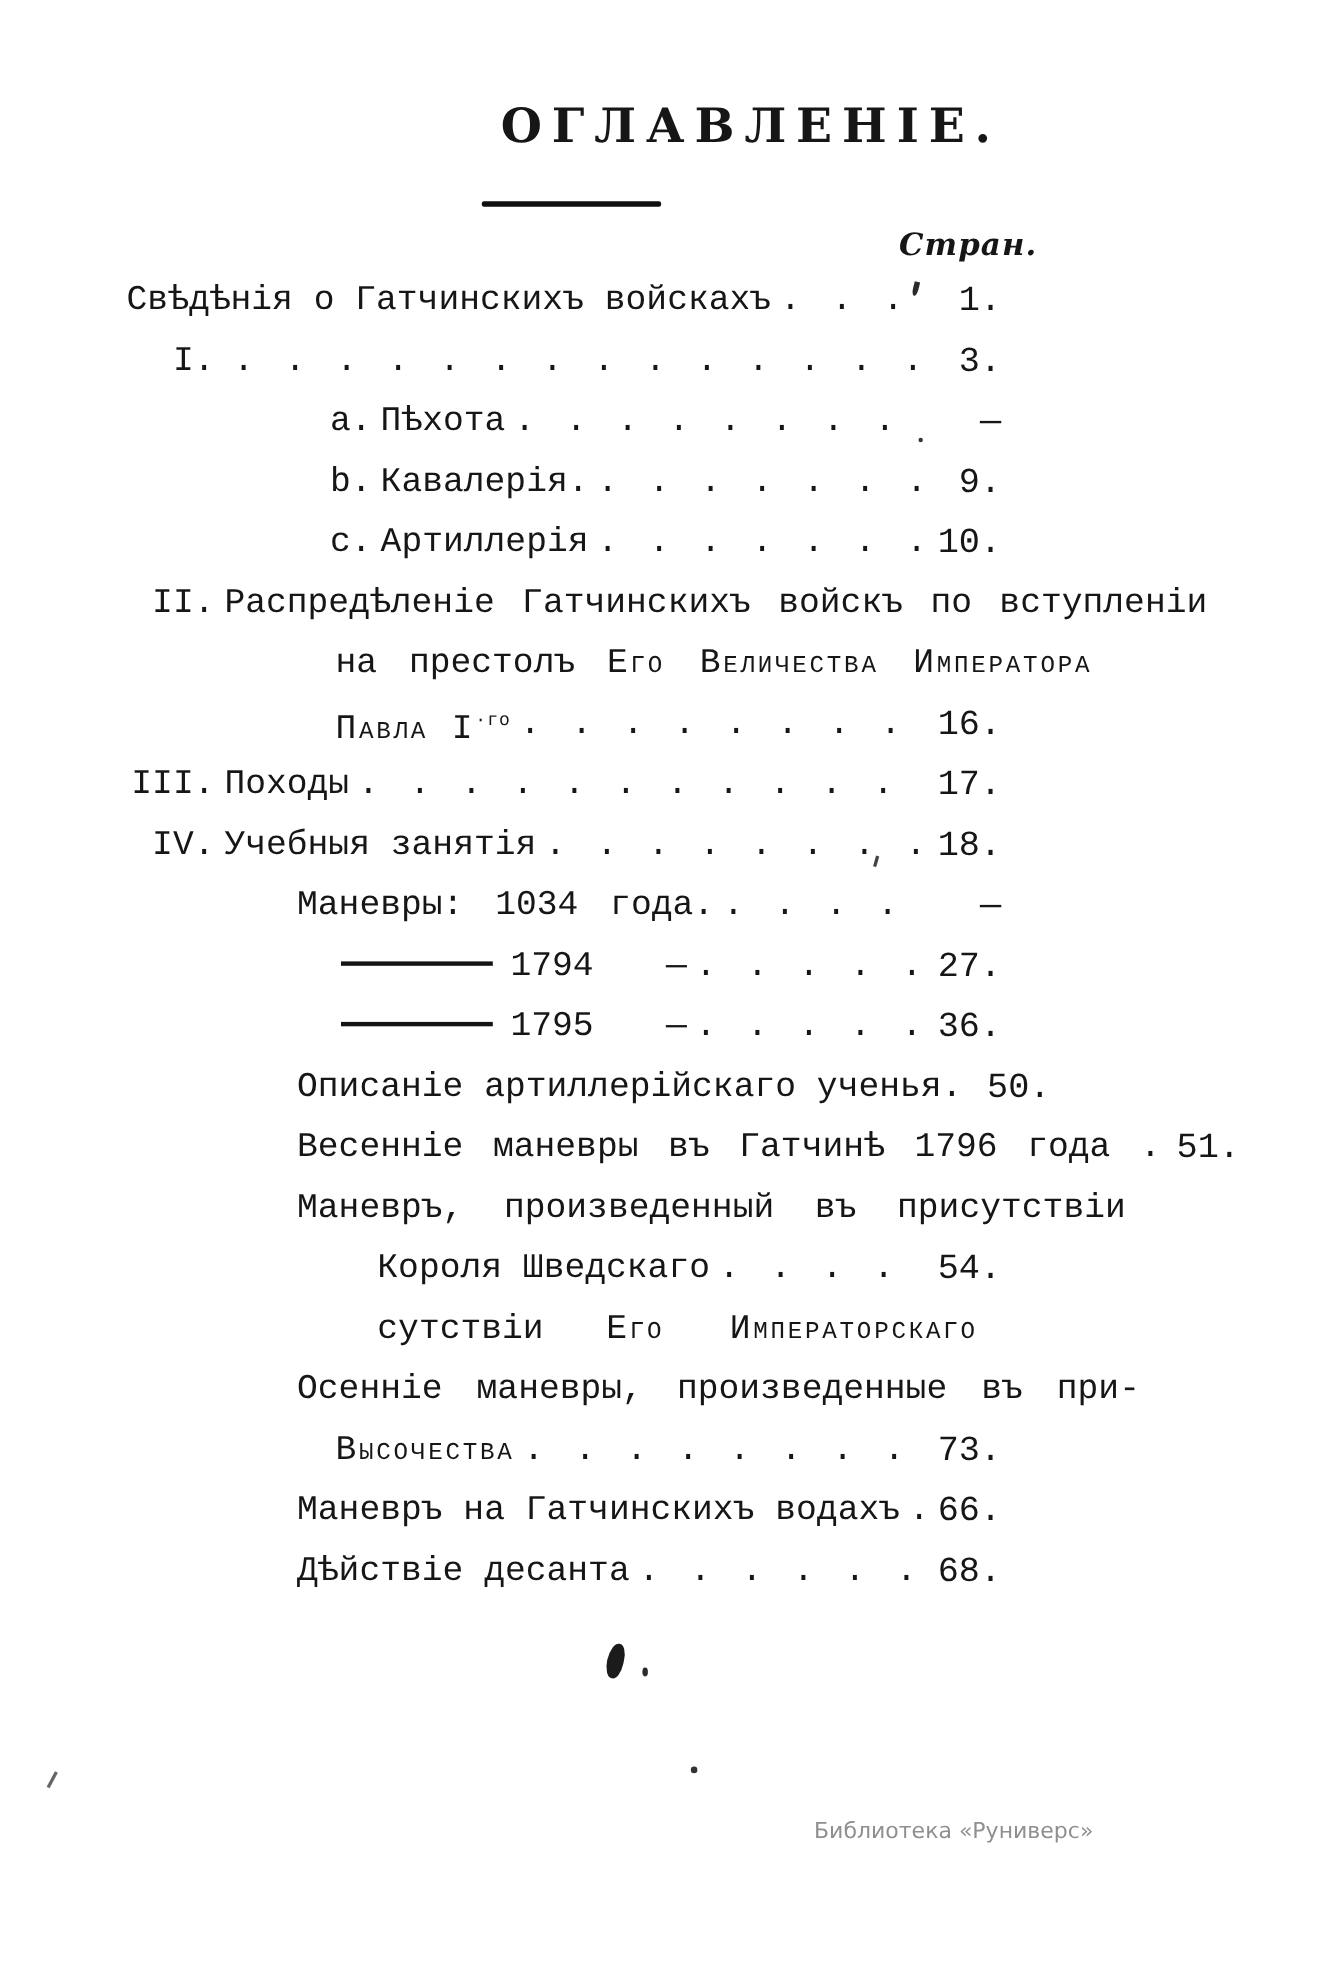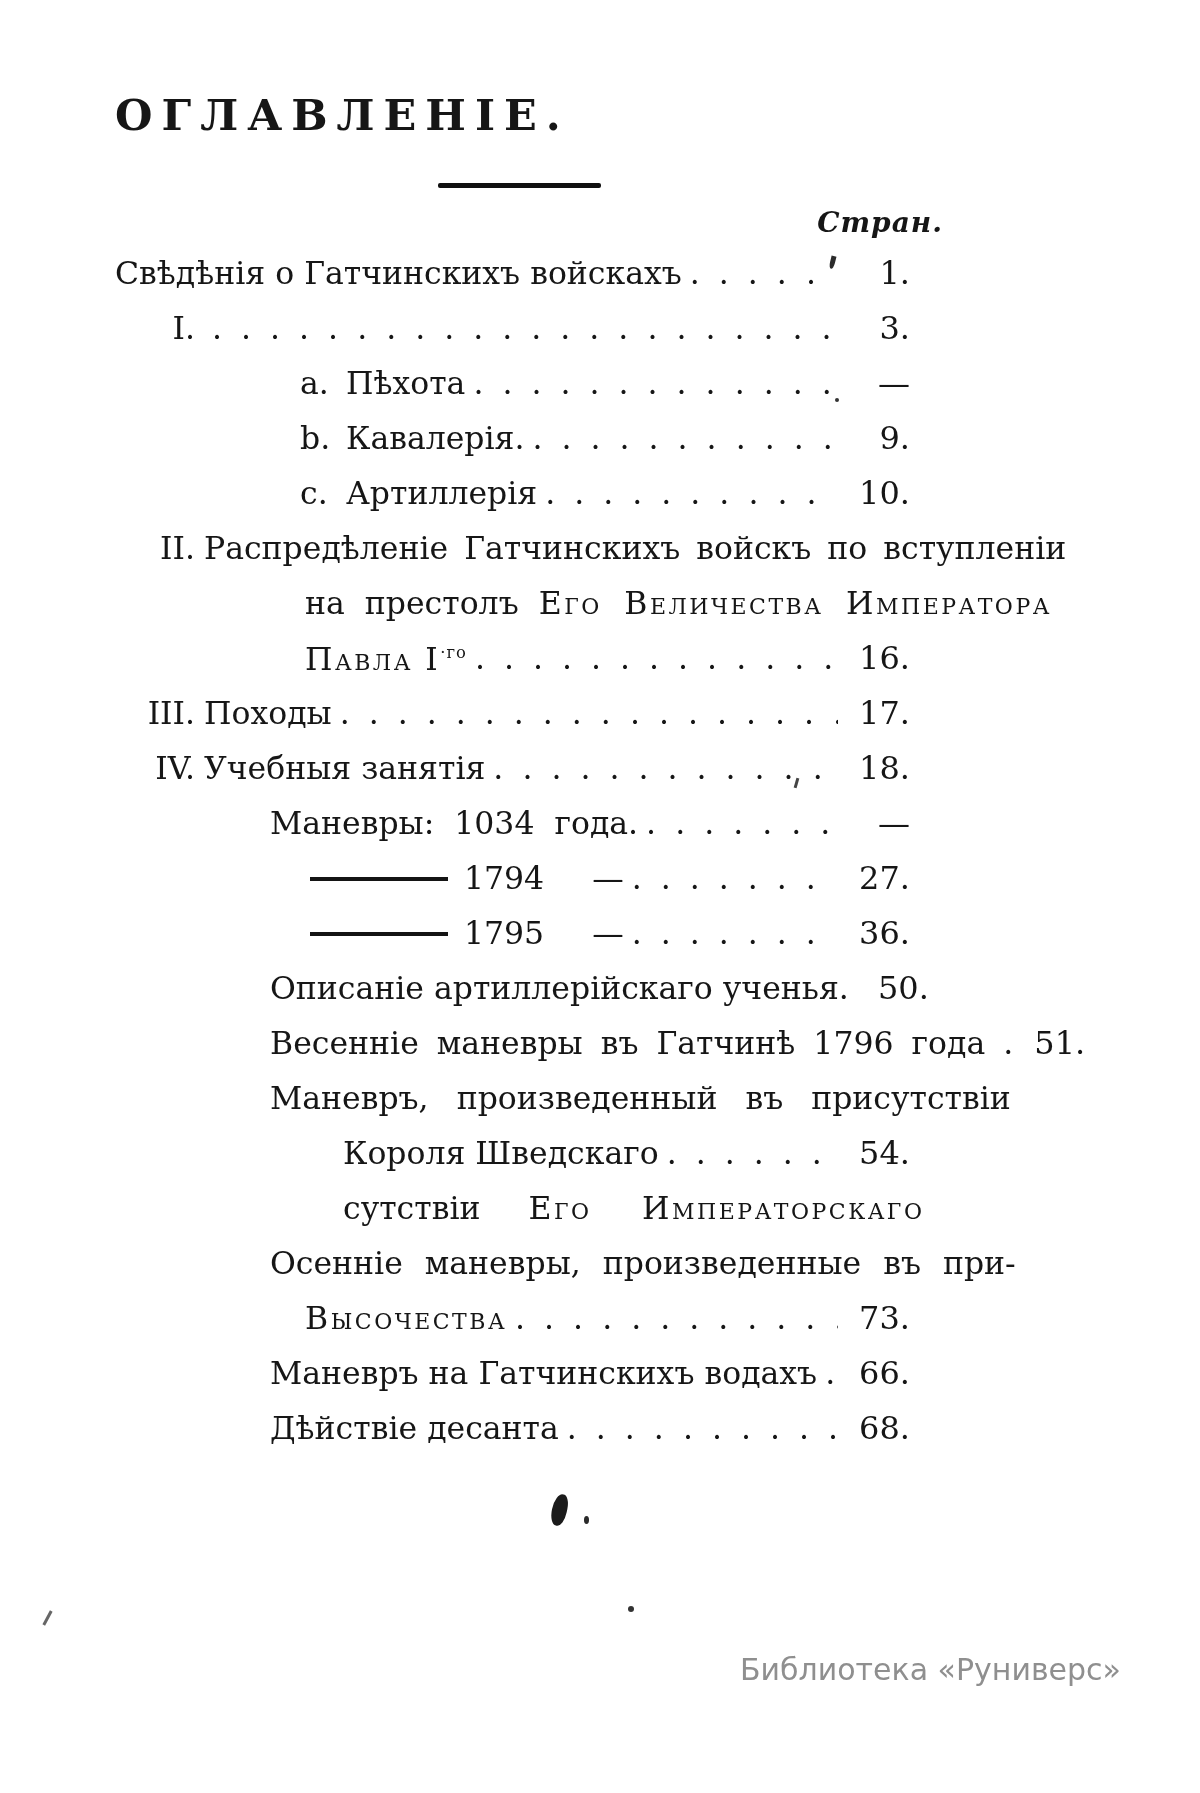--- a/index.html
+++ b/index.html
@@ -3,34 +3,35 @@
 <meta charset="utf-8">
 <style>
   html,body{margin:0;padding:0;}
   body{
     width:1200px;height:1793px;position:relative;overflow:hidden;
     background:#ffffff;color:#161616;
     font-family:"DejaVu Serif","Liberation Serif",serif;
   }
   .page-title{
     position:absolute;top:90px;left:115px;width:795px;
-    text-align:left;font-size:43px;font-weight:bold;letter-spacing:9px;
+    text-align:right;font-size:43px;font-weight:bold;letter-spacing:9px;
   }
   .title-rule{
     position:absolute;top:183px;left:438px;width:163px;height:5px;
     background:#101010;border-radius:2px;
   }
   .stran{
     position:absolute;top:206px;left:115px;width:828px;text-align:right;
     font-style:italic;font-weight:bold;font-size:28px;letter-spacing:1px;
   }
   .toc{position:absolute;top:246px;left:115px;width:795px;}
   .row{
-    display:flex;align-items:flex-end;height:55px;line-height:55px;
+    display:flex;align-items:center;height:55px;line-height:55px;
     font-size:31.5px;
+    font-family:Liberation Mono, monospace;
   }
   .i0{padding-left:0;}
   .i1{padding-left:185px;}
   .i2{padding-left:155px;}
   .i3{padding-left:190px;}
   .i4{padding-left:228px;}
   .i5{padding-left:195px;}
   .pfx-roman{flex:none;display:inline-block;width:80px;text-align:right;margin-right:9px;}
   .pfx-letter{flex:none;display:inline-block;width:30px;margin-right:16px;}
   .content{flex:none;white-space:pre;}
@@ -46,21 +47,21 @@
   .sp6{word-spacing:6px;}
   .sp8{word-spacing:8px;}
   .sp10{word-spacing:10px;}
   .sp12{word-spacing:12px;}
   .sp14{word-spacing:14px;}
   .sp18{word-spacing:18px;}
   .sp40{word-spacing:38px;}
   .watermark{
     position:absolute;top:1652px;left:740px;
     font-family:"DejaVu Sans","Liberation Sans",sans-serif;
-    font-size:30px;color:#8f8f8f;
+    font-size:20px;color:#8f8f8f;
   }
   
   .art{position:absolute;background:#1b1b1b;}
   .art-blob{left:552px;top:1494px;width:15px;height:32px;border-radius:55% 45% 50% 50%;transform:rotate(12deg);}
   .art-blob2{left:584px;top:1516px;width:5px;height:8px;border-radius:50%;background:#2a2a2a;}
   .art-dot1{left:628px;top:1606px;width:6px;height:6px;border-radius:50%;background:#333;}
   .art-tick-left{left:46px;top:1610px;width:3px;height:16px;transform:rotate(28deg);background:#666;}
   .art-comma{left:830px;top:256px;width:5px;height:13px;border-radius:0 0 60% 60%;transform:rotate(14deg);background:#2b2b2b;}
   .art-tick2{left:795px;top:778px;width:3px;height:10px;transform:rotate(16deg);background:#444;}
   .art-dot3{left:835px;top:398px;width:4px;height:4px;border-radius:50%;background:#333;}

